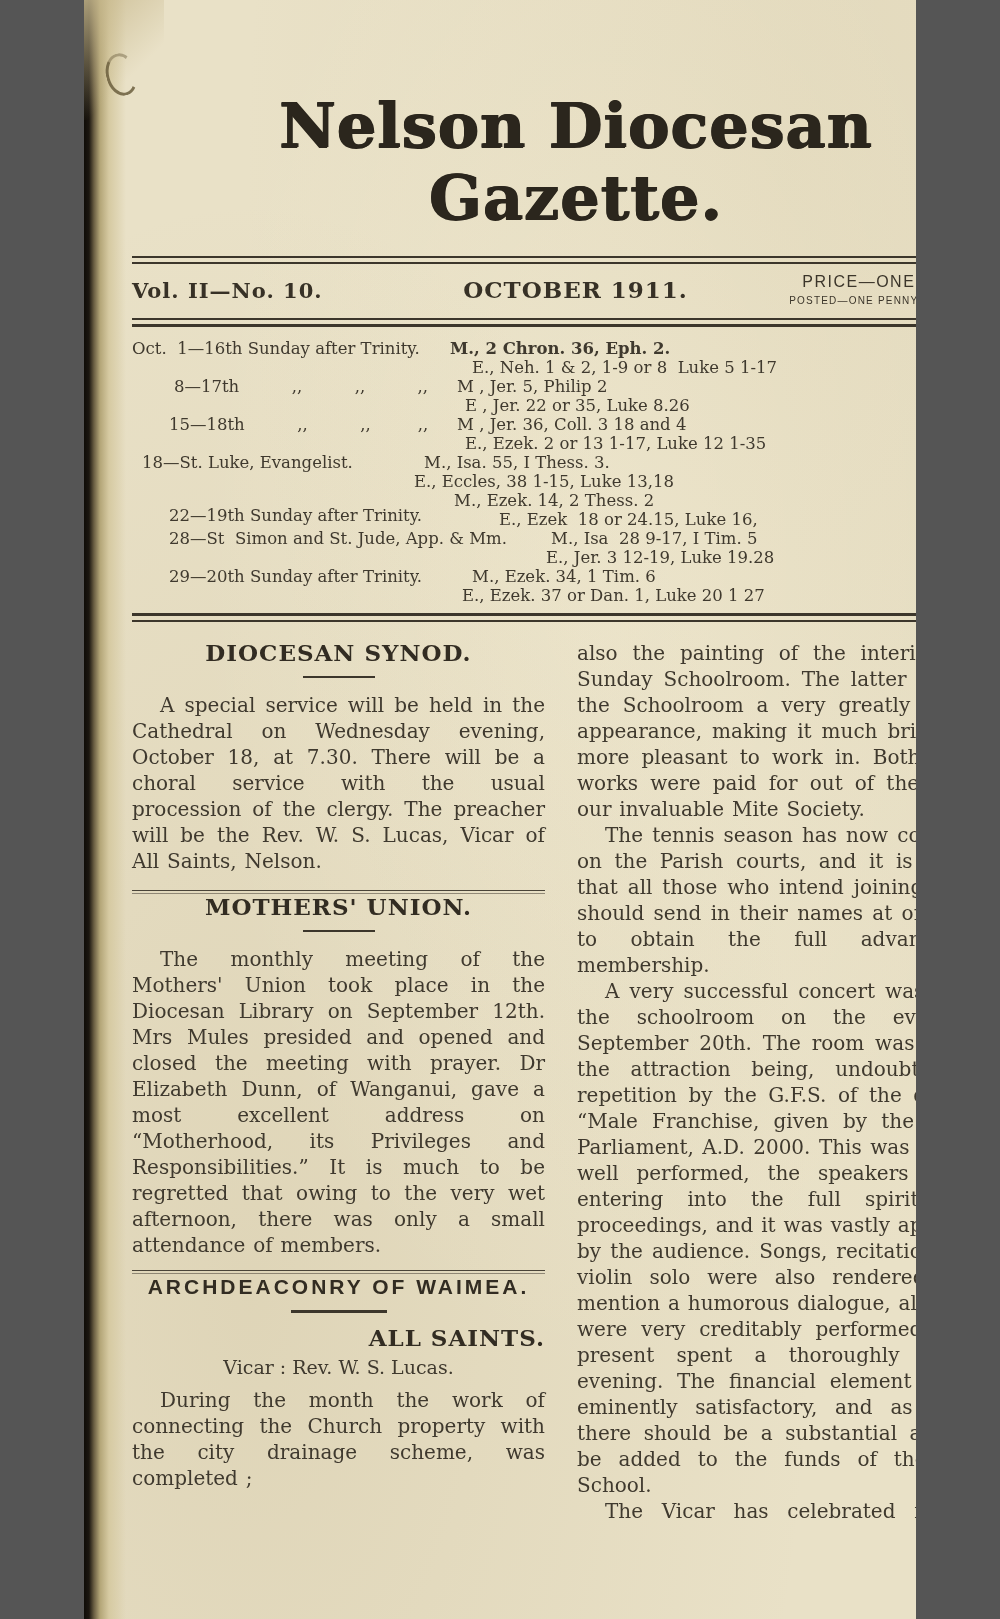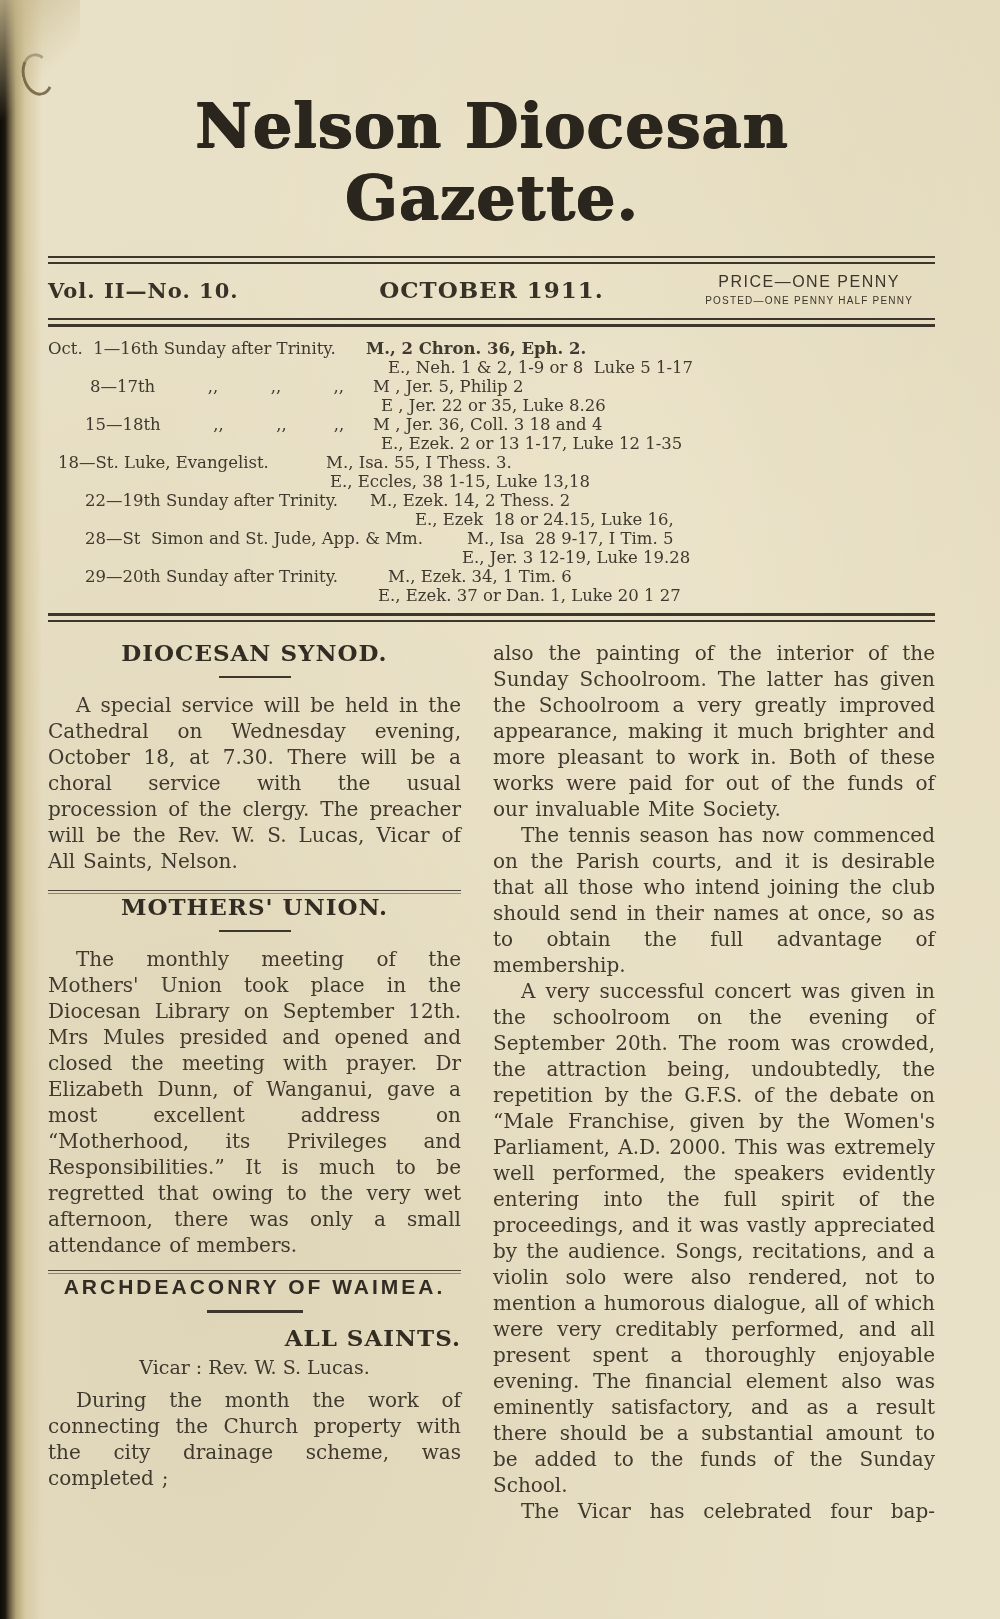--- a/index.html
+++ b/index.html
@@ -1,18 +1,18 @@
 <!DOCTYPE html>
 <html><head>
 <meta charset="utf-8">
 <style>
   html,body{margin:0;padding:0;background:#555;}
   .page{
     position:relative;
-    width:1000px;height:1619px;
+    width:832px;height:1619px;
     margin:0 auto;
     background:
       radial-gradient(ellipse at 62% 35%, rgba(255,250,230,0.25) 0%, rgba(0,0,0,0) 55%),
       radial-gradient(ellipse at 20% 80%, rgba(176,158,114,0.18) 0%, rgba(0,0,0,0) 60%),
       radial-gradient(ellipse at 85% 10%, rgba(188,170,124,0.14) 0%, rgba(0,0,0,0) 55%),
       #e9e1c7;
     overflow:hidden;
     font-family:"DejaVu Serif", serif;
     color:#3f392e;
   }
@@ -116,27 +116,27 @@
           </div>
           <div class="cal-line">
             <span class="cal-date" style="left: 37px;">15—18th          ,,          ,,         ,,</span>
             <span class="cal-read" style="left: 325px;">M , Jer. 36, Coll. 3 18 and 4</span>
           </div>
           <div class="cal-line">
             <span class="cal-read" style="left: 333px;">E., Ezek. 2 or 13 1-17, Luke 12 1-35</span>
           </div>
           <div class="cal-line">
             <span class="cal-date" style="left: 10px;">18—St. Luke, Evangelist.</span>
-            <span class="cal-read" style="left: 278px;">M., Isa. 55, I Thess. 3.</span>
+            <span class="cal-read" style="left: 292px;">M., Isa. 55, I Thess. 3.</span>
           </div>
           <div class="cal-line">
             <span class="cal-read" style="left: 282px;">E., Eccles, 38 1-15, Luke 13,18</span>
           </div>
           <div class="cal-line">
-            <span class="cal-date" style="left: 37px;">22—19th Sunday after Trinity.</span>
+            <span class="cal-date" style="left: 37px; margin-top: 15px;">22—19th Sunday after Trinity.</span>
             <span class="cal-read" style="left: 322px;">M., Ezek. 14, 2 Thess. 2</span>
           </div>
           <div class="cal-line">
             <span class="cal-read" style="left: 367px;">E., Ezek  18 or 24.15, Luke 16,</span>
           </div>
           <div class="cal-line">
             <span class="cal-date" style="left: 37px;">28—St  Simon and St. Jude, App. &amp; Mm.</span>
             <span class="cal-read" style="left: 419px;">M., Isa  28 9-17, I Tim. 5</span>
           </div>
           <div class="cal-line">

